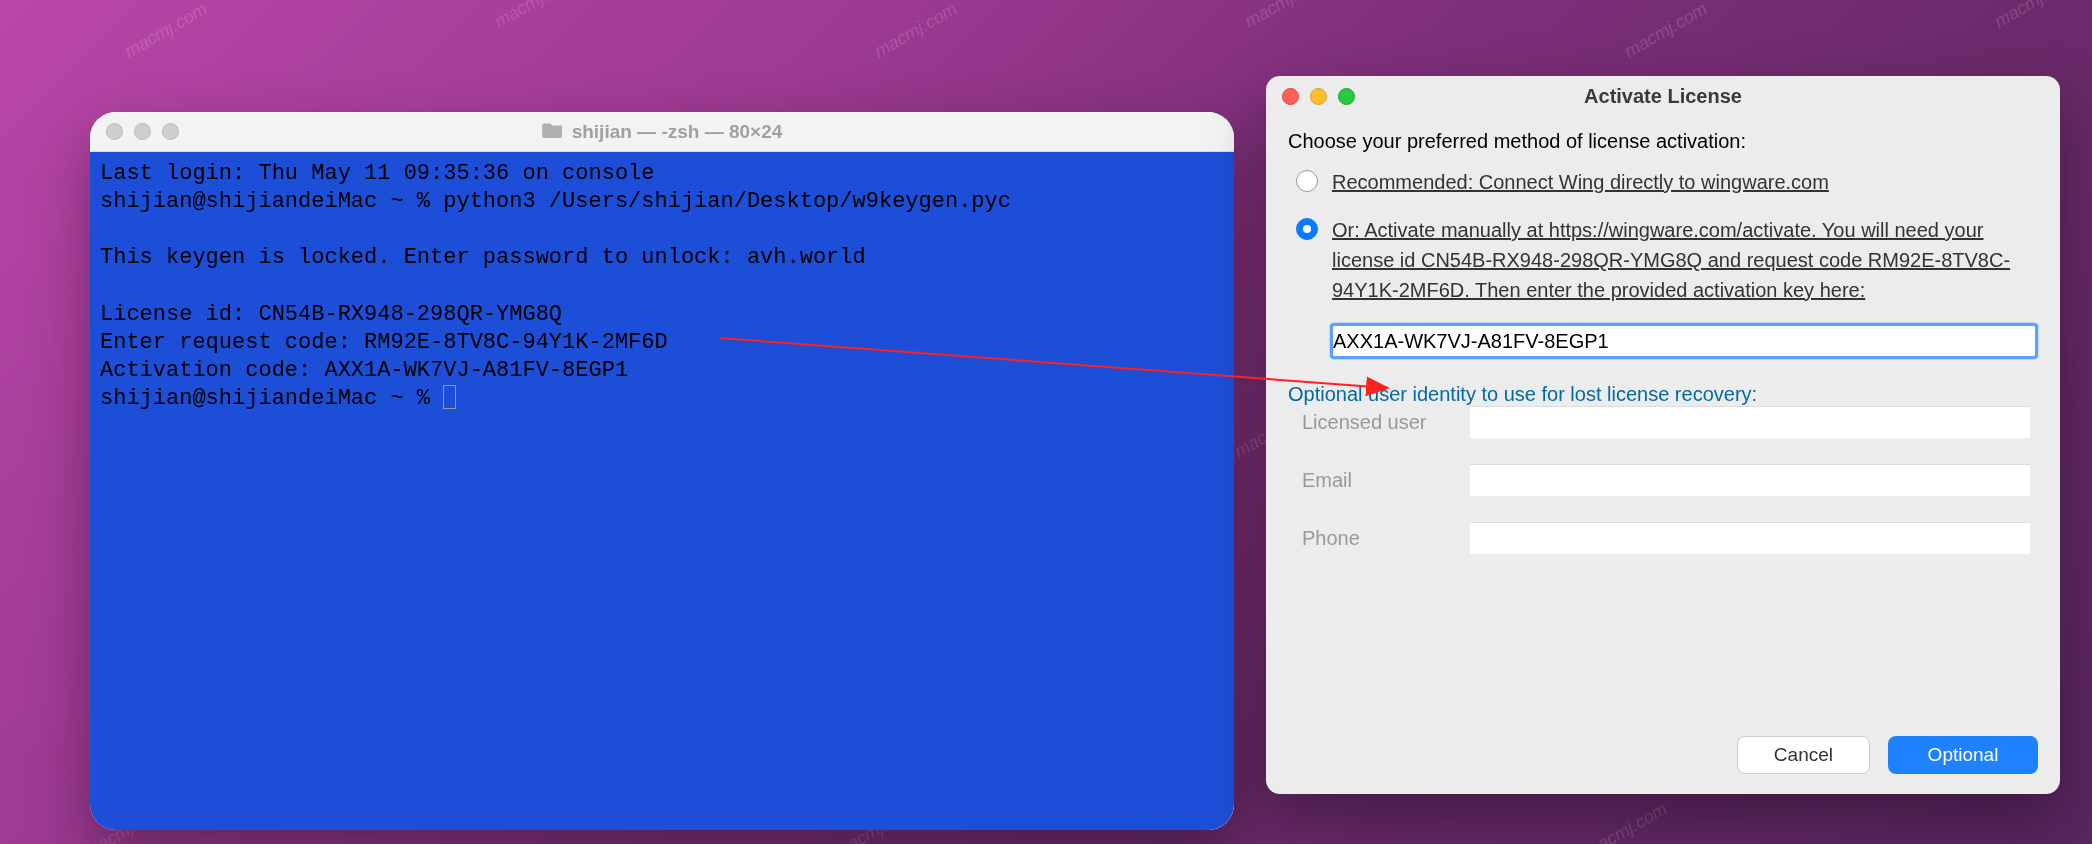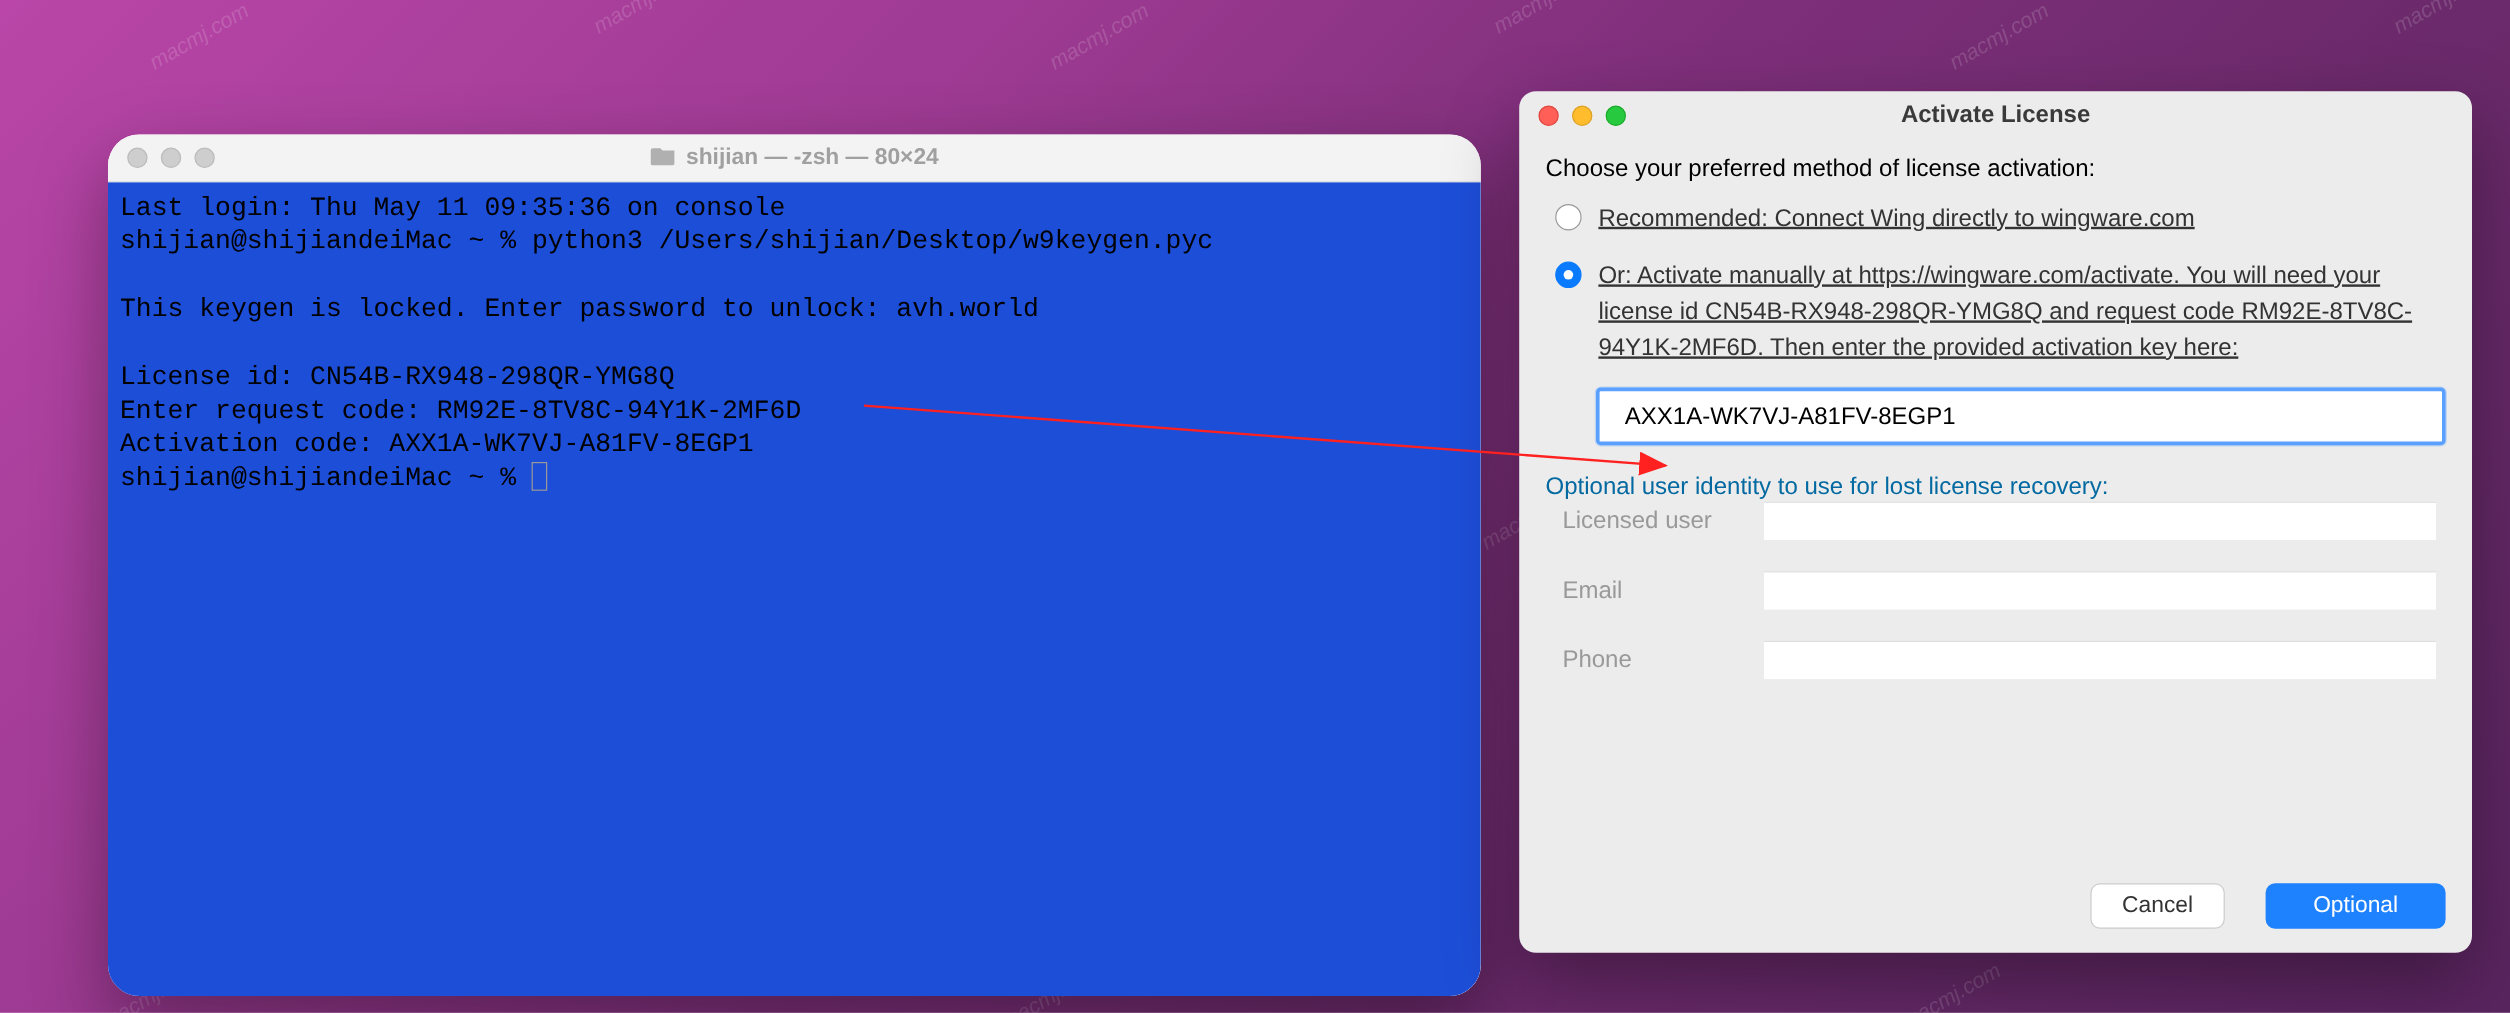--- a/index.html
+++ b/index.html
@@ -185,26 +185,26 @@
       border-radius: 50%;
     }
     
     .radio-label {
       flex: 1;
       line-height: 1.5;
     }
     
     .activation-input {
       width: 708px;
-      height: 48px;
+      height: 36px;
       margin-left: 42px;
       border: 3px solid #5aa0ff;
       border-radius: 4px;
       background: #fff;
-      padding: 4px 21px;
+      padding: 4px 0;
       font-size: 20px;
       font-family: inherit;
       outline: none;
       box-shadow: 0 0 0 1px rgba(90,160,255,0.3);
     }
     
     .optional-text {
       margin-top: 24px;
       color: #0369a1;
       font-size: 20px;
@@ -242,22 +242,21 @@
       gap: 18px;
     }
     
     .btn {
       min-width: 112px;
       height: 38px;
       border-radius: 8px;
       font-size: 19px;
       border: none;
       cursor: pointer;
-      padding: 0 15px;
-      margin-left: 16px;
+      padding: 0 36px;
     }
     
     .btn-cancel {
       background: #fff;
       color: #333;
       border: 1px solid #ccc;
     }
     
     .btn-continue {
       background: #1e82ff;

